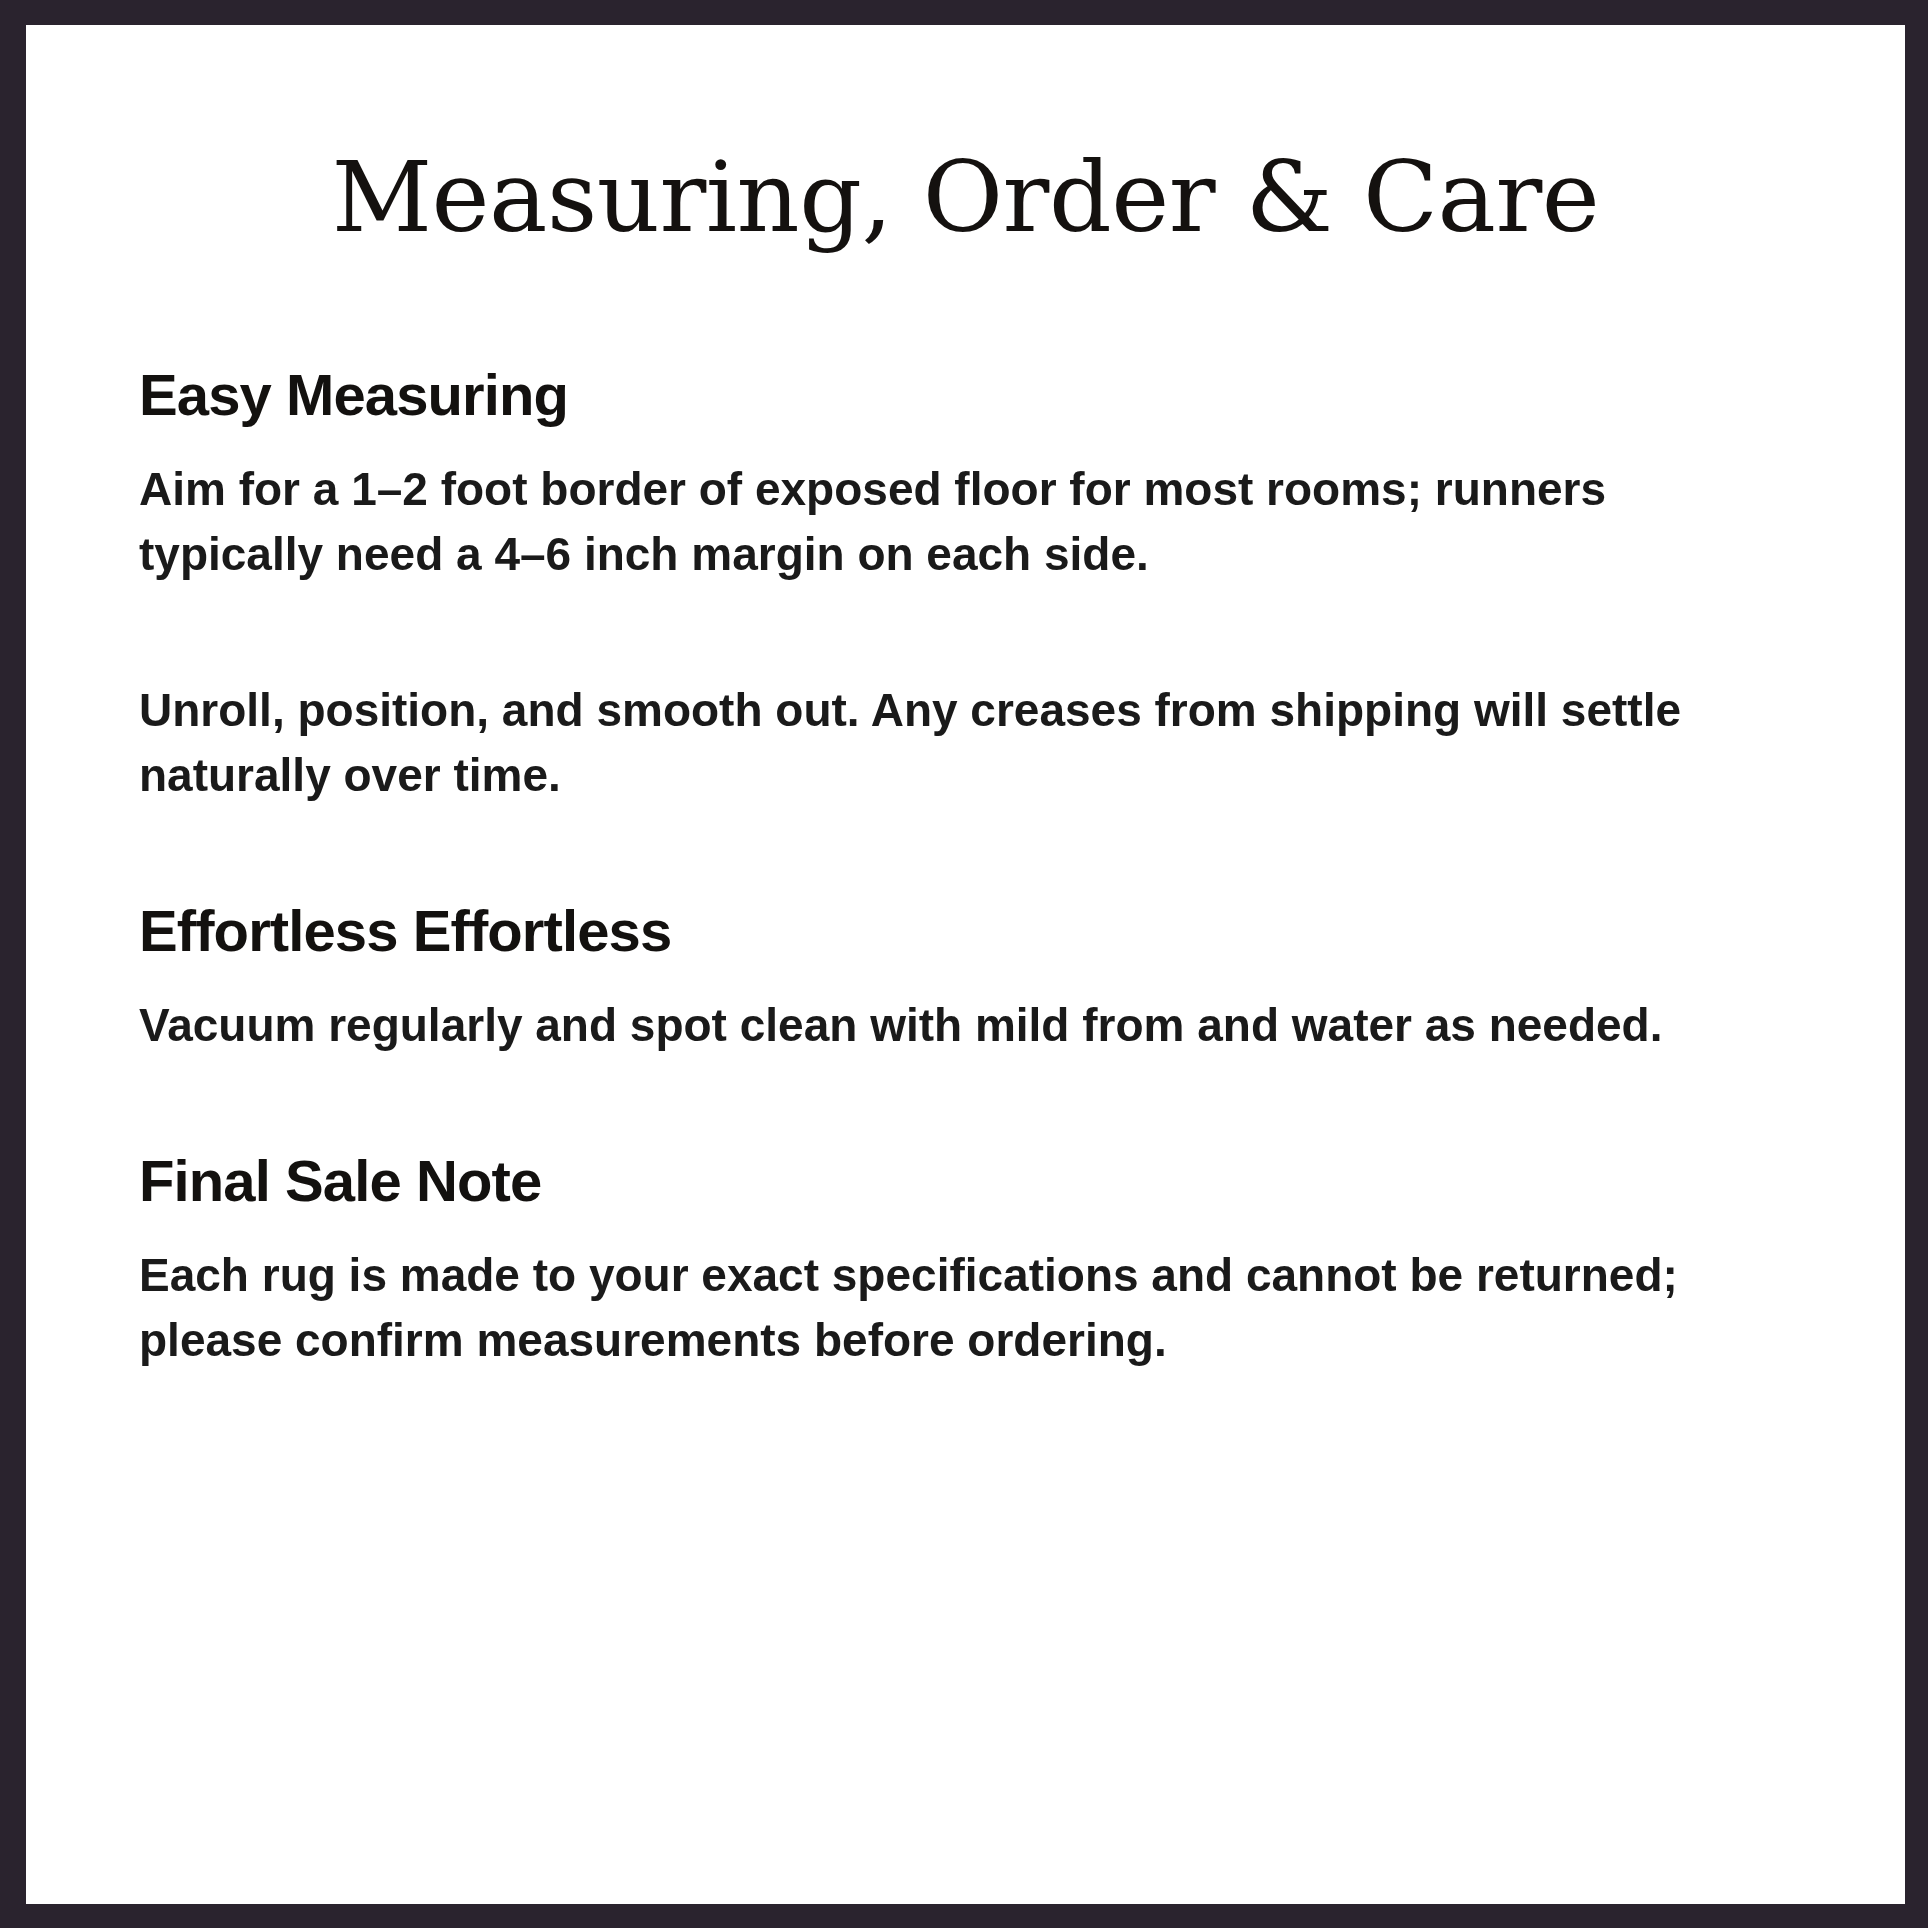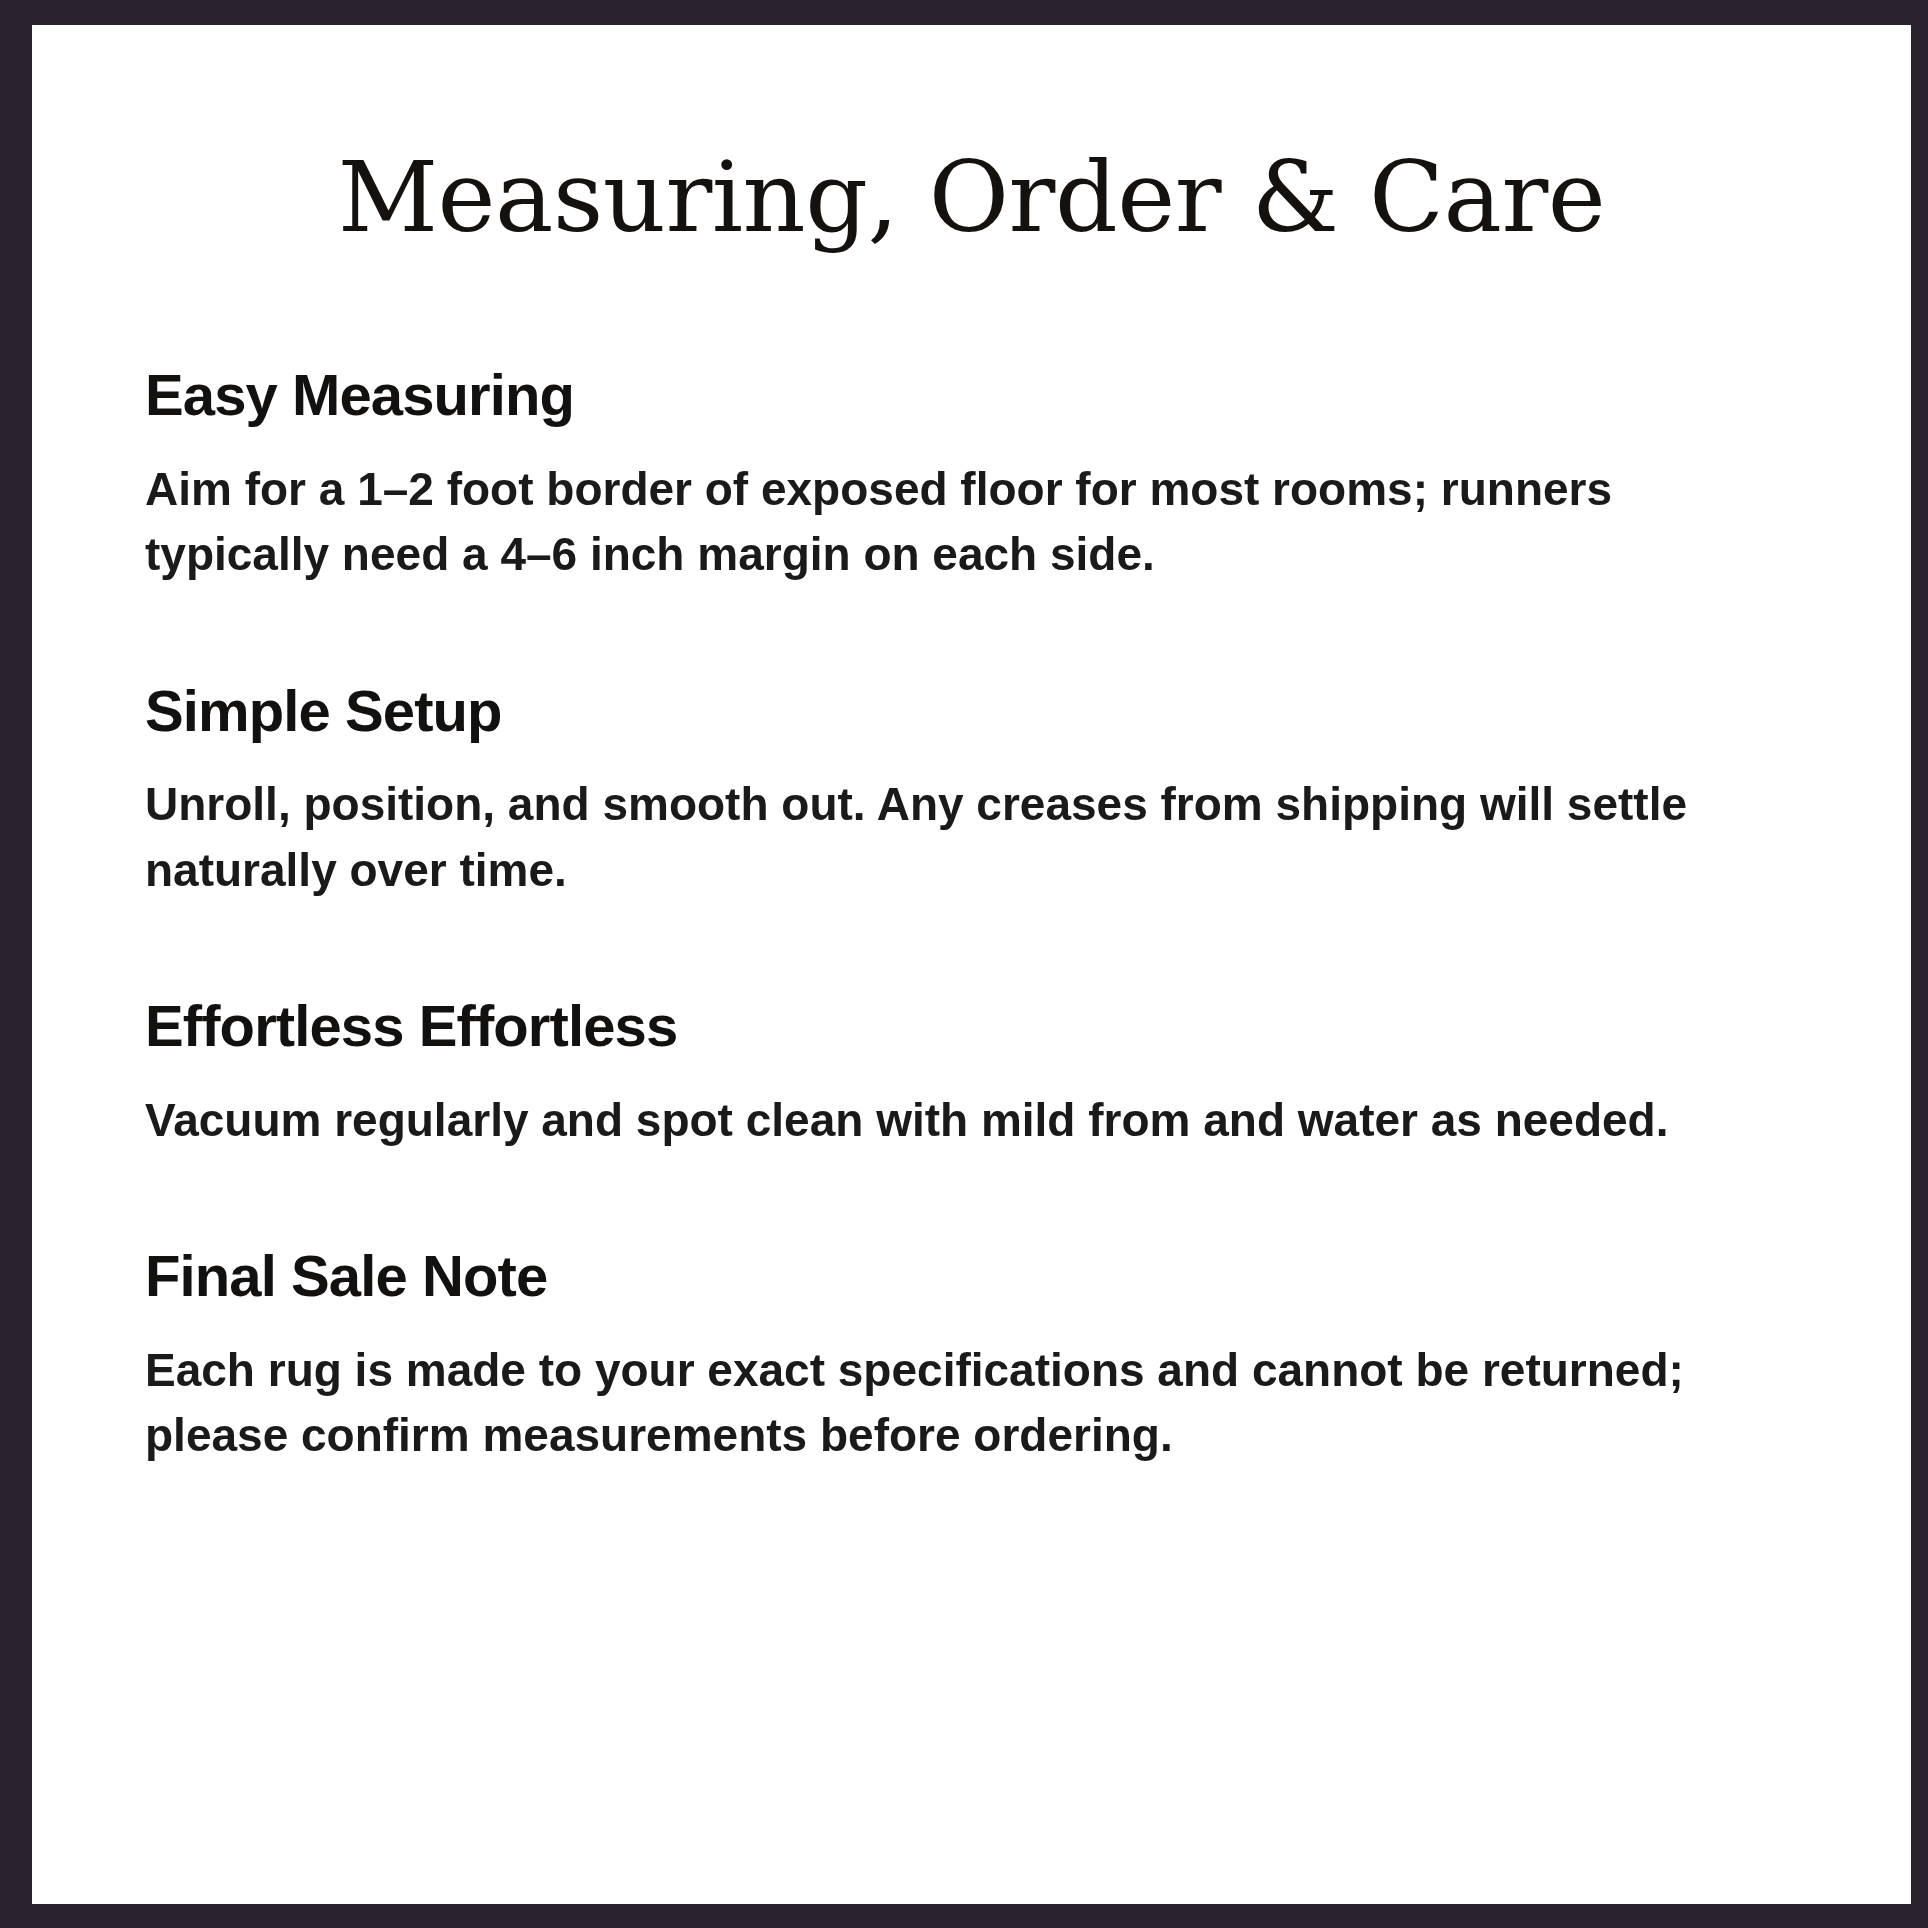--- a/index.html
+++ b/index.html
@@ -8,21 +8,21 @@
   }
   body {
     width: 1928px;
     height: 1928px;
     background: #2a232e;
     font-family: "Liberation Sans", sans-serif;
     overflow: hidden;
   }
   .card {
     position: absolute;
-    left: 32px;
+    left: 26px;
     top: 24.5px;
     width: 1879px;
     height: 1879px;
     background: #ffffff;
     box-sizing: border-box;
     overflow: hidden;
   }
   .title {
     font-family: "DejaVu Serif", serif;
     font-weight: 400;
@@ -72,21 +72,20 @@
   <h1 class="title">Measuring, Order &amp; Care</h1>
 
   <div class="sections">
 
     <div class="section">
       <h2 class="section-heading">Easy Measuring</h2>
       <p class="section-body">Aim for a 1–2 foot border of exposed floor for most rooms; runners typically need a 4–6 inch margin on each side.</p>
     </div>
 
     <div class="section">
-      <h2 class="section-heading">Simple Setup</h2>
       <p class="section-body">Unroll, position, and smooth out. Any creases from shipping will settle naturally over time.</p>
     </div>
 
     <div class="section">
       <h2 class="section-heading">Effortless Effortless</h2>
       <p class="section-body">Vacuum regularly and spot clean with mild from and water as needed.</p>
     </div>
 
     <div class="section">
       <h2 class="section-heading">Final Sale Note</h2>

